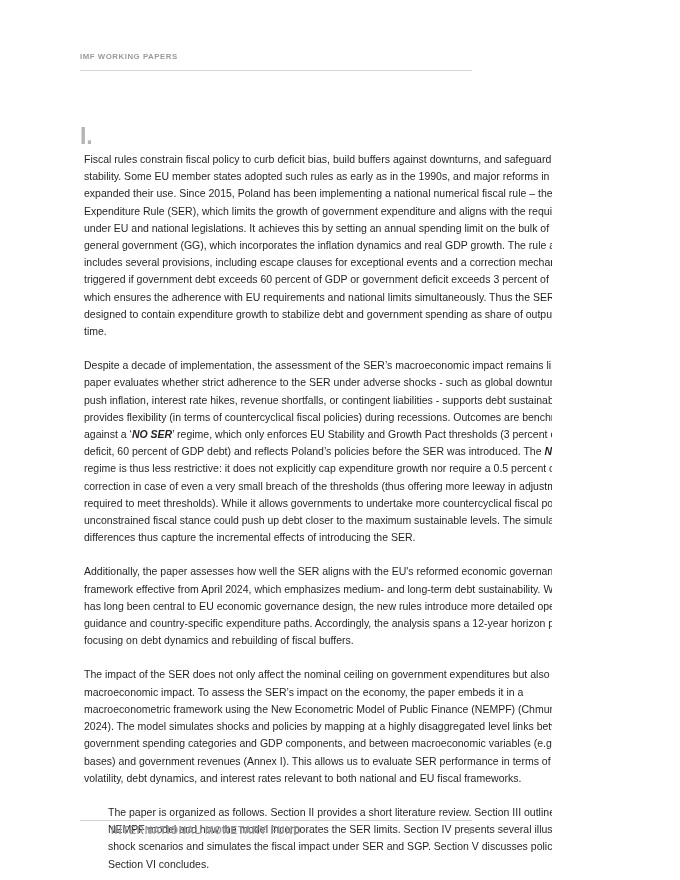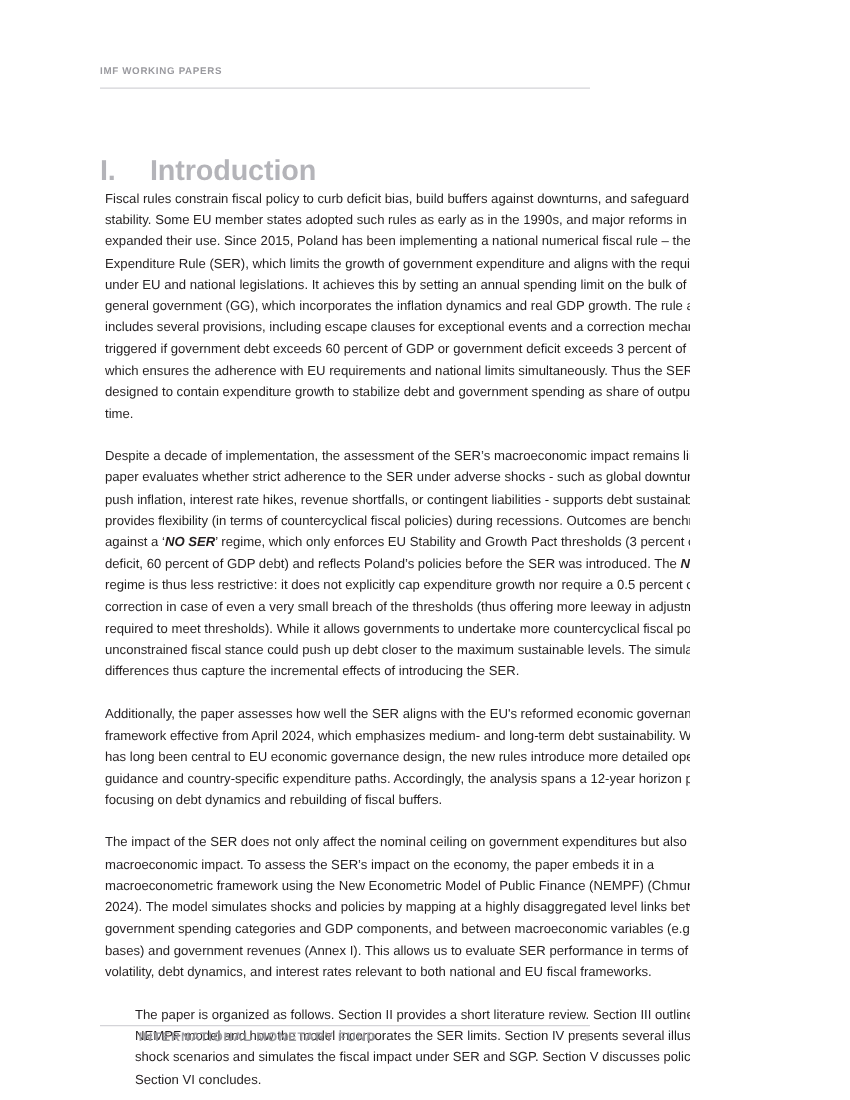--- a/index.html
+++ b/index.html
@@ -140,21 +140,20 @@
 
 <div class="page">
 
   <div class="running-head">
     <span class="rh-left">IMF WORKING PAPERS</span>
   </div>
   <div class="rule-top"></div>
 
   <h1 class="section-heading">
     <span class="section-number">I.</span>
-    <span class="section-title">Introduction</span>
   </h1>
 
   <div class="body-copy">
 
     <p>Fiscal rules constrain fiscal policy to curb deficit bias, build buffers against downturns, and safeguard long-term stability. Some EU member states adopted such rules as early as in the 1990s, and major reforms in 2011 expanded their use. Since 2015, Poland has been implementing a national numerical fiscal rule – the Stabilizing Expenditure Rule (SER), which limits the growth of government  expenditure and aligns with the requirements under EU and national legislations. It achieves this by setting an annual spending limit on the bulk of the general government (GG), which incorporates the inflation dynamics and real GDP growth. The rule also includes several provisions, including escape clauses for exceptional events and a correction mechanism that is triggered if government debt exceeds 60 percent of GDP or government deficit exceeds 3 percent of GDP, which ensures the adherence with EU requirements and national limits simultaneously. Thus the SER is designed to contain expenditure growth to stabilize debt and government spending as share of output over time.</p>
 
     <p><span>Despite a decade of implementation, the assessment of the SER’s macroeconomic impact remains limited. This paper evaluates whether strict adherence to the SER under adverse shocks - such as global downturns, cost-push inflation, interest rate hikes, revenue shortfalls, or contingent liabilities - supports debt sustainability and provides flexibility (in terms of countercyclical fiscal policies) during recessions. Outcomes are benchmarked against a ‘</span><span class="em-bi">NO SER</span><span>’ regime, which only enforces EU Stability and Growth Pact thresholds (3 percent of GDP deficit, 60 percent of GDP debt) and reflects Poland’s policies before the SER was introduced. The </span><span class="em-bi">NO SER</span><span> regime is thus less restrictive: it does not explicitly cap expenditure growth nor require a 0.5 percent of GDP correction in case of even a very small breach of the thresholds (thus offering more leeway in adjustments required to meet thresholds). While it allows governments to undertake more countercyclical fiscal policies, the unconstrained fiscal stance could push up debt closer to the maximum sustainable levels. The simulated differences thus capture the incremental effects of introducing the SER.</span></p>
 
     <p>Additionally, the paper assesses how well the SER aligns with the EU's reformed economic governance framework effective from April 2024, which emphasizes medium- and long-term debt sustainability. While debt has long been central to EU economic governance design, the new rules introduce more detailed operational guidance and country-specific expenditure paths. Accordingly, the analysis spans a 12-year horizon post-shock, focusing on debt dynamics and rebuilding of fiscal buffers.</p>
 

